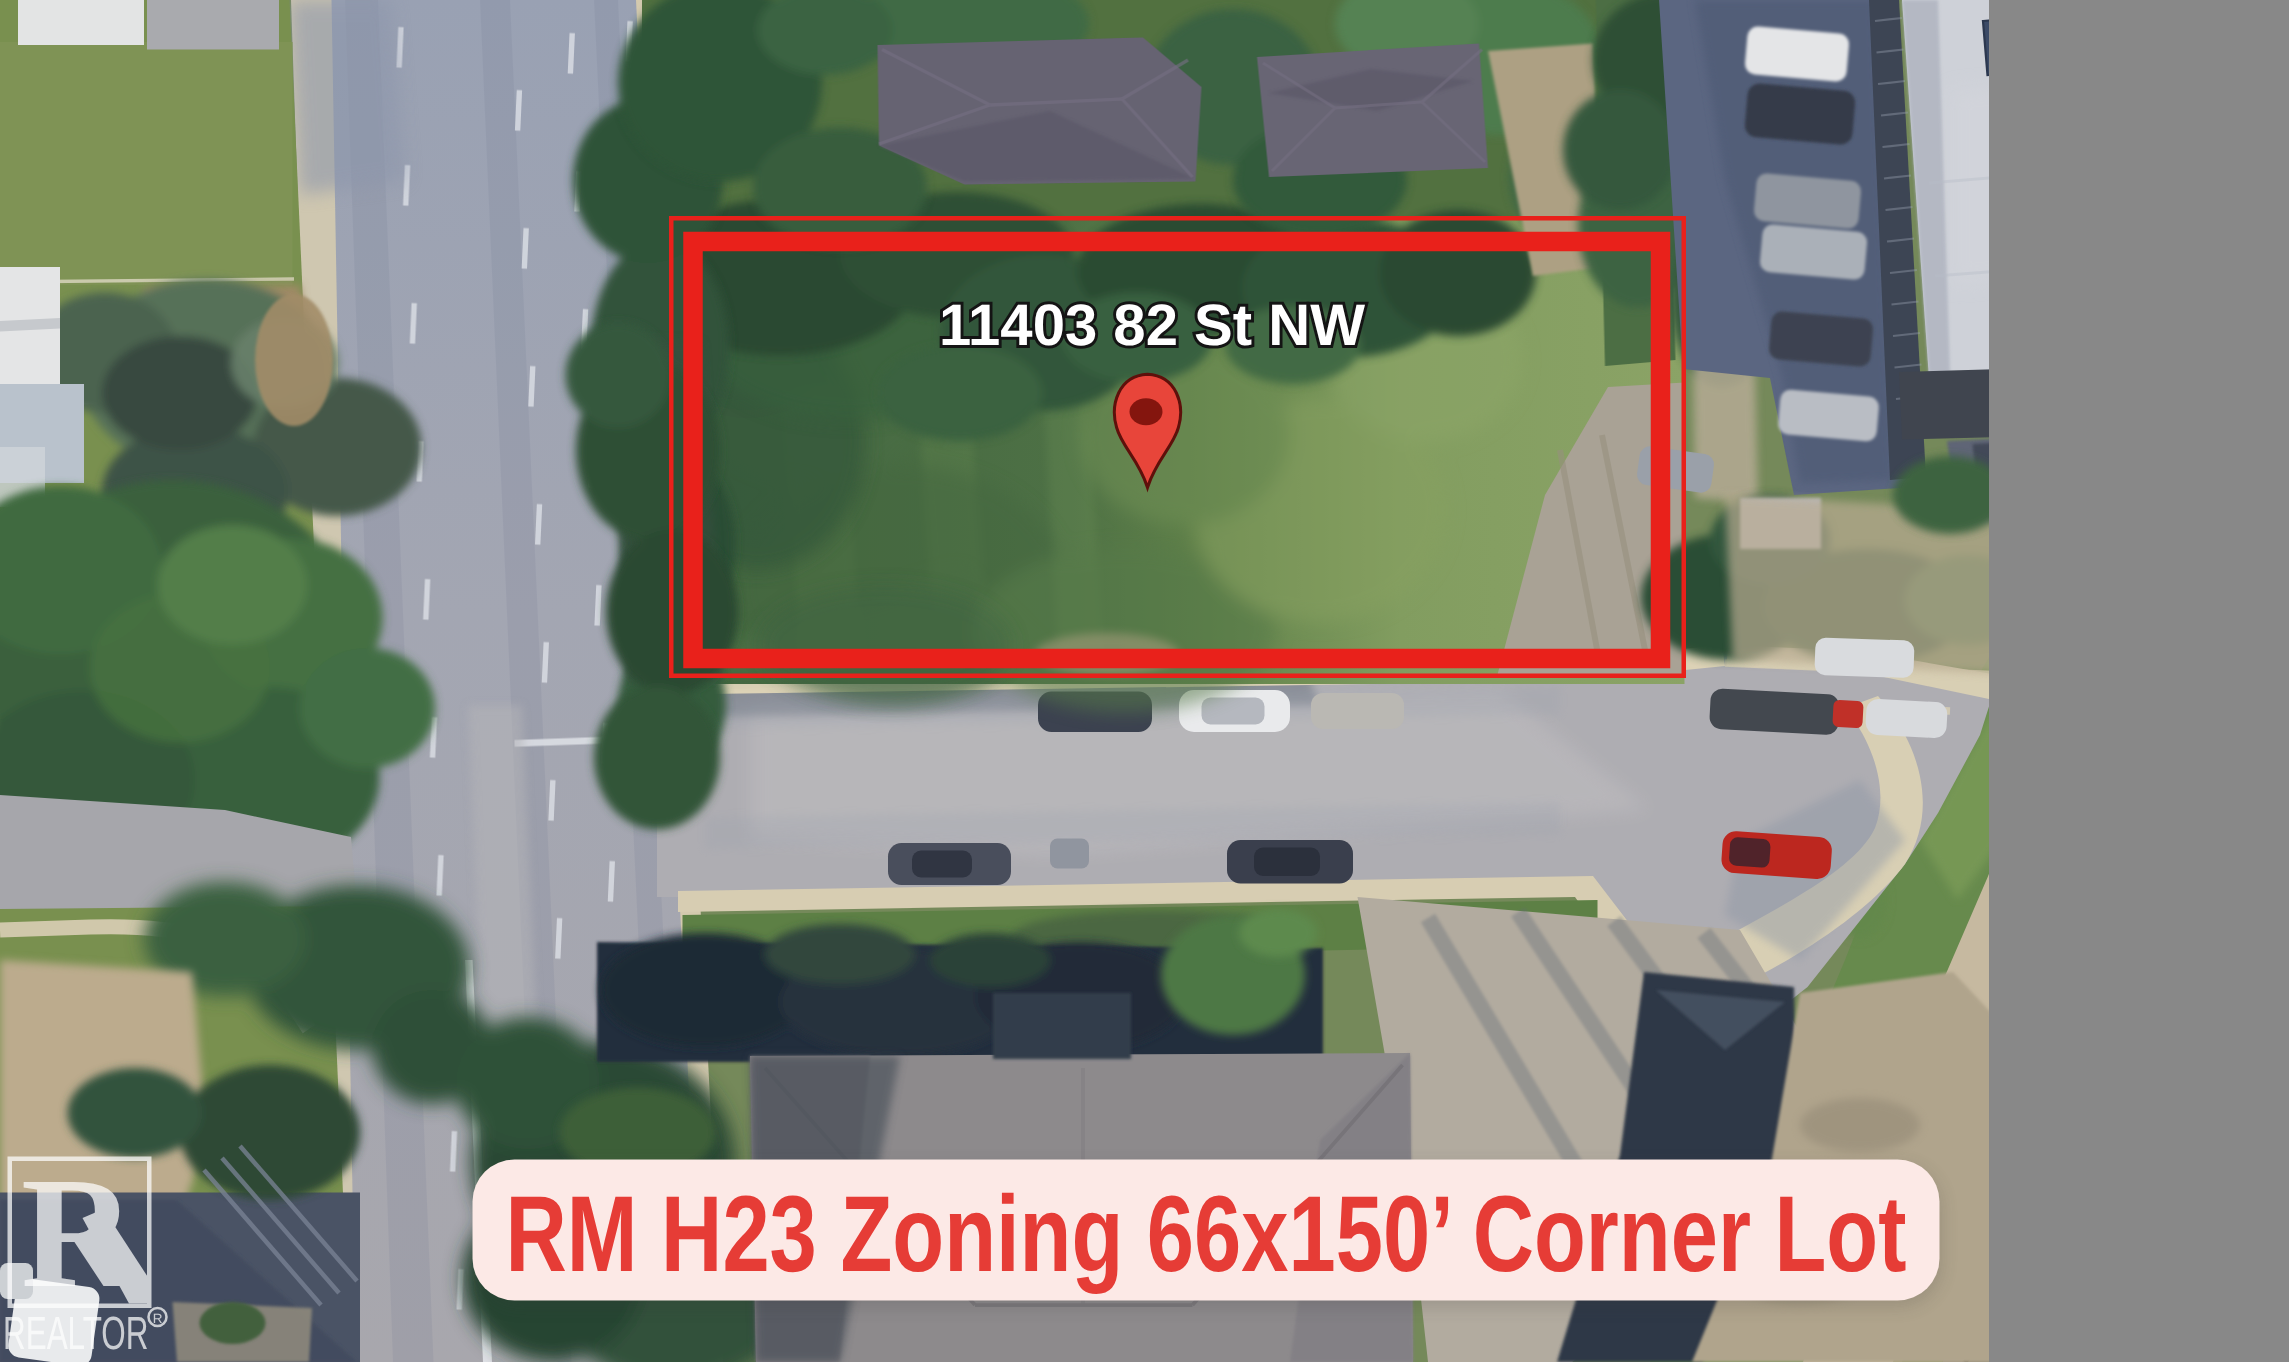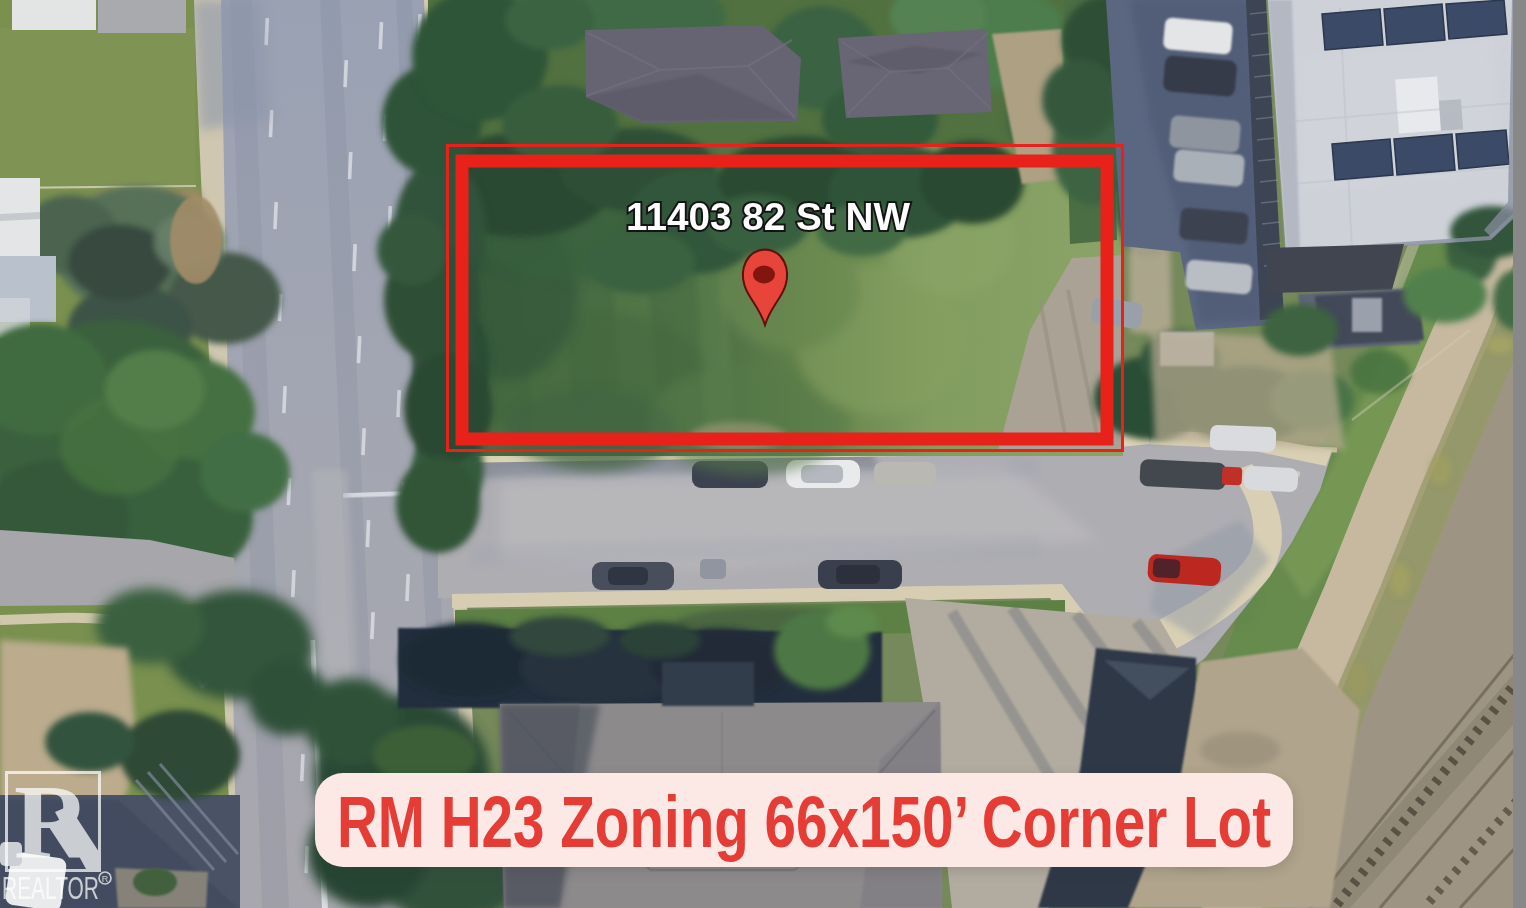--- a/index.html
+++ b/index.html
@@ -1,16 +1,16 @@
 <!DOCTYPE html>
 <html><head>
 <meta charset="utf-8">
 <style>
   html,body{margin:0;padding:0;background:#888;}
-  #stage{position:relative;width:1513px;height:908px;overflow:hidden;font-family:"Liberation Sans",sans-serif;}
+  #stage{position:relative;width:1326px;height:908px;overflow:hidden;font-family:"Liberation Sans",sans-serif;}
   svg{display:block;}
 </style>
 </head>
 <body>
 <div id="stage">
 <svg width="1526" height="908" viewBox="0 0 1526 908">
 <defs>
   <linearGradient id="roadV" x1="0" y1="0" x2="0" y2="1">
     <stop offset="0" stop-color="#99a1b3"></stop>
     <stop offset="0.45" stop-color="#a3a6b2"></stop>

